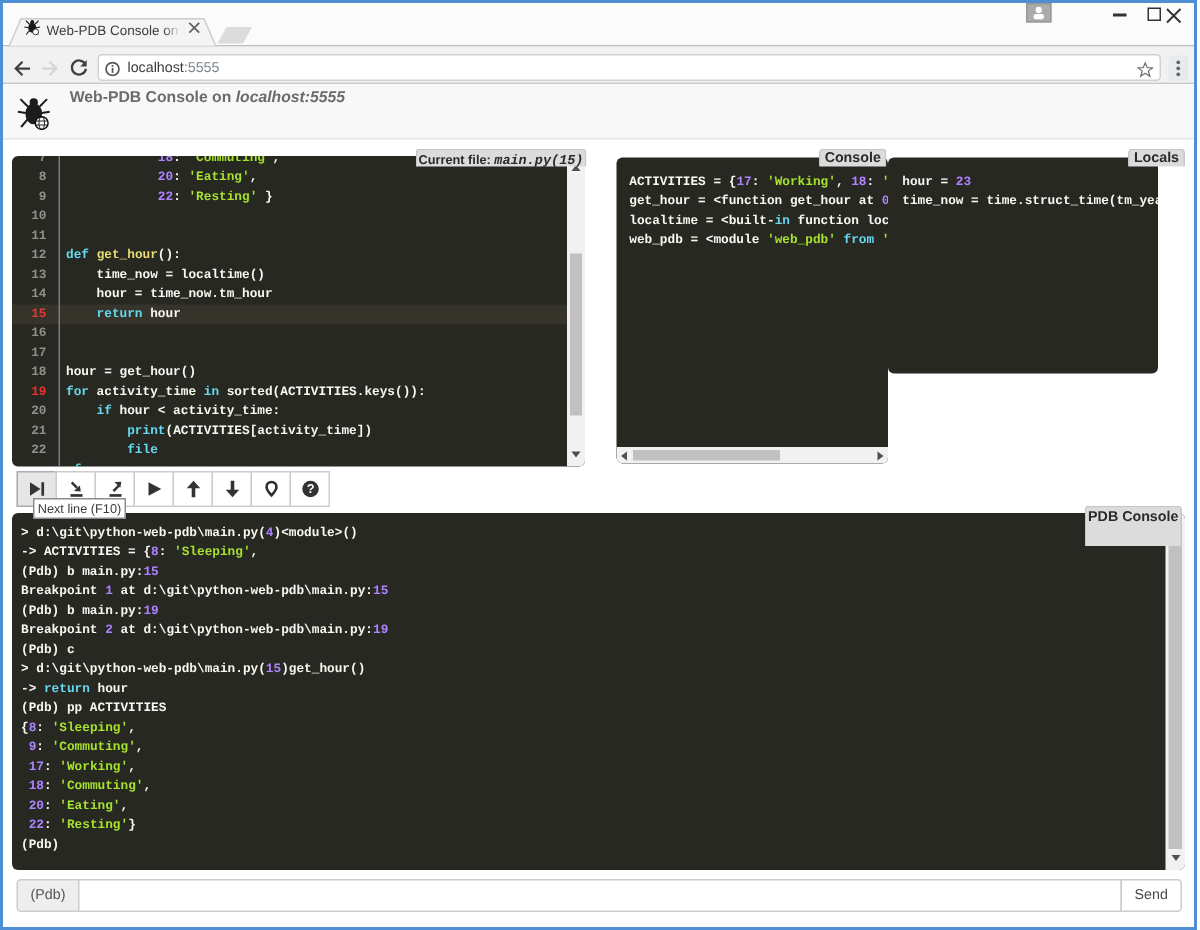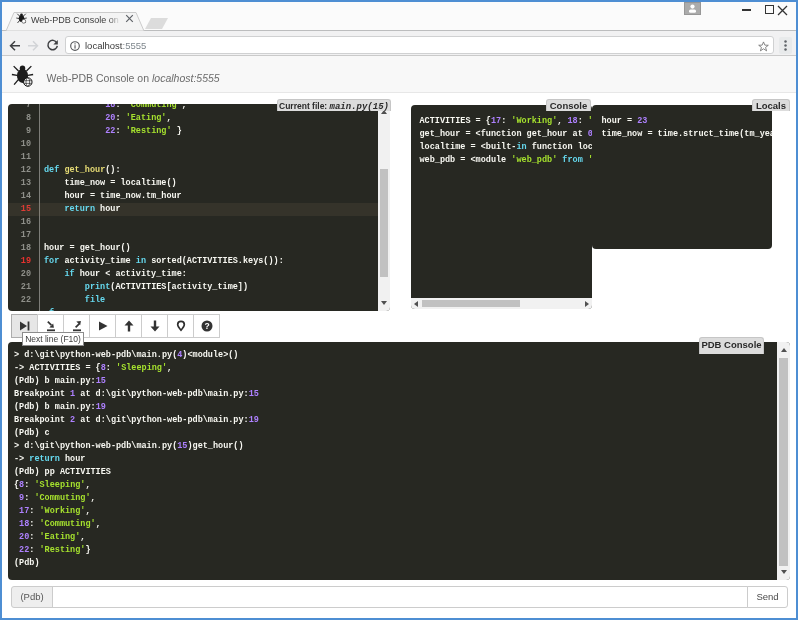--- a/index.html
+++ b/index.html
@@ -118,21 +118,21 @@
   <line x1="8.5" y1="19.5" x2="3.5" y2="25.5"></line>
         <line x1="17.5" y1="19.5" x2="22.5" y2="25.5"></line>
  </g>
  <circle cx="13" cy="7" r="3.1" fill="#1c1c1c"></circle>
  <ellipse cx="13" cy="15.5" rx="6.3" ry="8" fill="#1c1c1c"></ellipse>
  <circle cx="19" cy="22.5" r="4.8" fill="#fff" stroke="#111" stroke-width="1.1"></circle>
  <ellipse cx="19" cy="22.5" rx="2.1" ry="4.8" fill="none" stroke="#111" stroke-width="0.7"></ellipse>
  <line x1="14.4" y1="21" x2="23.6" y2="21" stroke="#111" stroke-width="0.7"></line>
  <line x1="14.4" y1="24" x2="23.6" y2="24" stroke="#111" stroke-width="0.7"></line>
 </svg>
-<div class="abs" style="left:46.5px;top:72px;font-size:10.5px;font-weight:normal;color:#6b6b6b;">Web-PDB Console on <i>localhost:5555</i></div>
+<div class="abs" style="left:46.5px;top:59px;font-size:10.5px;font-weight:bold;color:#6b6b6b;">Web-PDB Console on <i>localhost:5555</i></div>
 
 <div class="abs panel" id="codepanel" style="left:8px;top:103.5px;width:382px;height:207.5px;">
   <pre class="abs lnum" style="left:0;top:-4.5px;width:23px;">7
 8
 9
 10
 11
 12
 13
 14
@@ -251,21 +251,21 @@
  <span class="n">17</span>: <span class="s">'Working'</span>,
  <span class="n">18</span>: <span class="s">'Commuting'</span>,
  <span class="n">20</span>: <span class="s">'Eating'</span>,
  <span class="n">22</span>: <span class="s">'Resting'</span>}
 (Pdb)</pre>
   <div class="abs sbtrack" style="left:769px;top:0;width:13px;height:238px;"></div>
   <div class="abs sbthumb" style="left:771px;top:16px;width:9px;height:208px;"></div>
   <div class="arr" style="left:773px;top:6px;border-left:3px solid transparent;border-right:3px solid transparent;border-bottom:4px solid #505050;"></div>
   <div class="arr" style="left:773px;top:228px;border-left:3px solid transparent;border-right:3px solid transparent;border-top:4px solid #505050;"></div>
 </div>
-<div class="abs lbl" style="left:699px;top:337px;width:65px;height:17px;box-sizing:border-box;line-height:13px;">PDB Console</div>
+<div class="abs lbl" style="left:723px;top:337px;width:65px;height:27px;box-sizing:border-box;line-height:13px;">PDB Console</div>
 
 <div class="abs" id="inputrow">
   <div class="abs" style="left:0;top:0;width:42px;height:22px;background:#eee;border:1px solid #ccc;border-radius:3px 0 0 3px;box-sizing:border-box;color:#555;font-size:9.5px;line-height:20px;text-align:center;">(Pdb)</div>
   <div class="abs" style="left:41px;top:0;width:696px;height:22px;background:#fff;border:1px solid #ccc;box-sizing:border-box;"></div>
   <div class="abs" style="left:736px;top:0;width:41px;height:22px;background:#fff;border:1px solid #ccc;border-radius:0 3px 3px 0;box-sizing:border-box;color:#4a4a4a;font-size:9.5px;line-height:20px;text-align:center;">Send</div>
 </div>
 
 <div class="abs" id="bL"></div>
 <div class="abs" id="bR"></div>
 <div class="abs" id="bT"></div>

